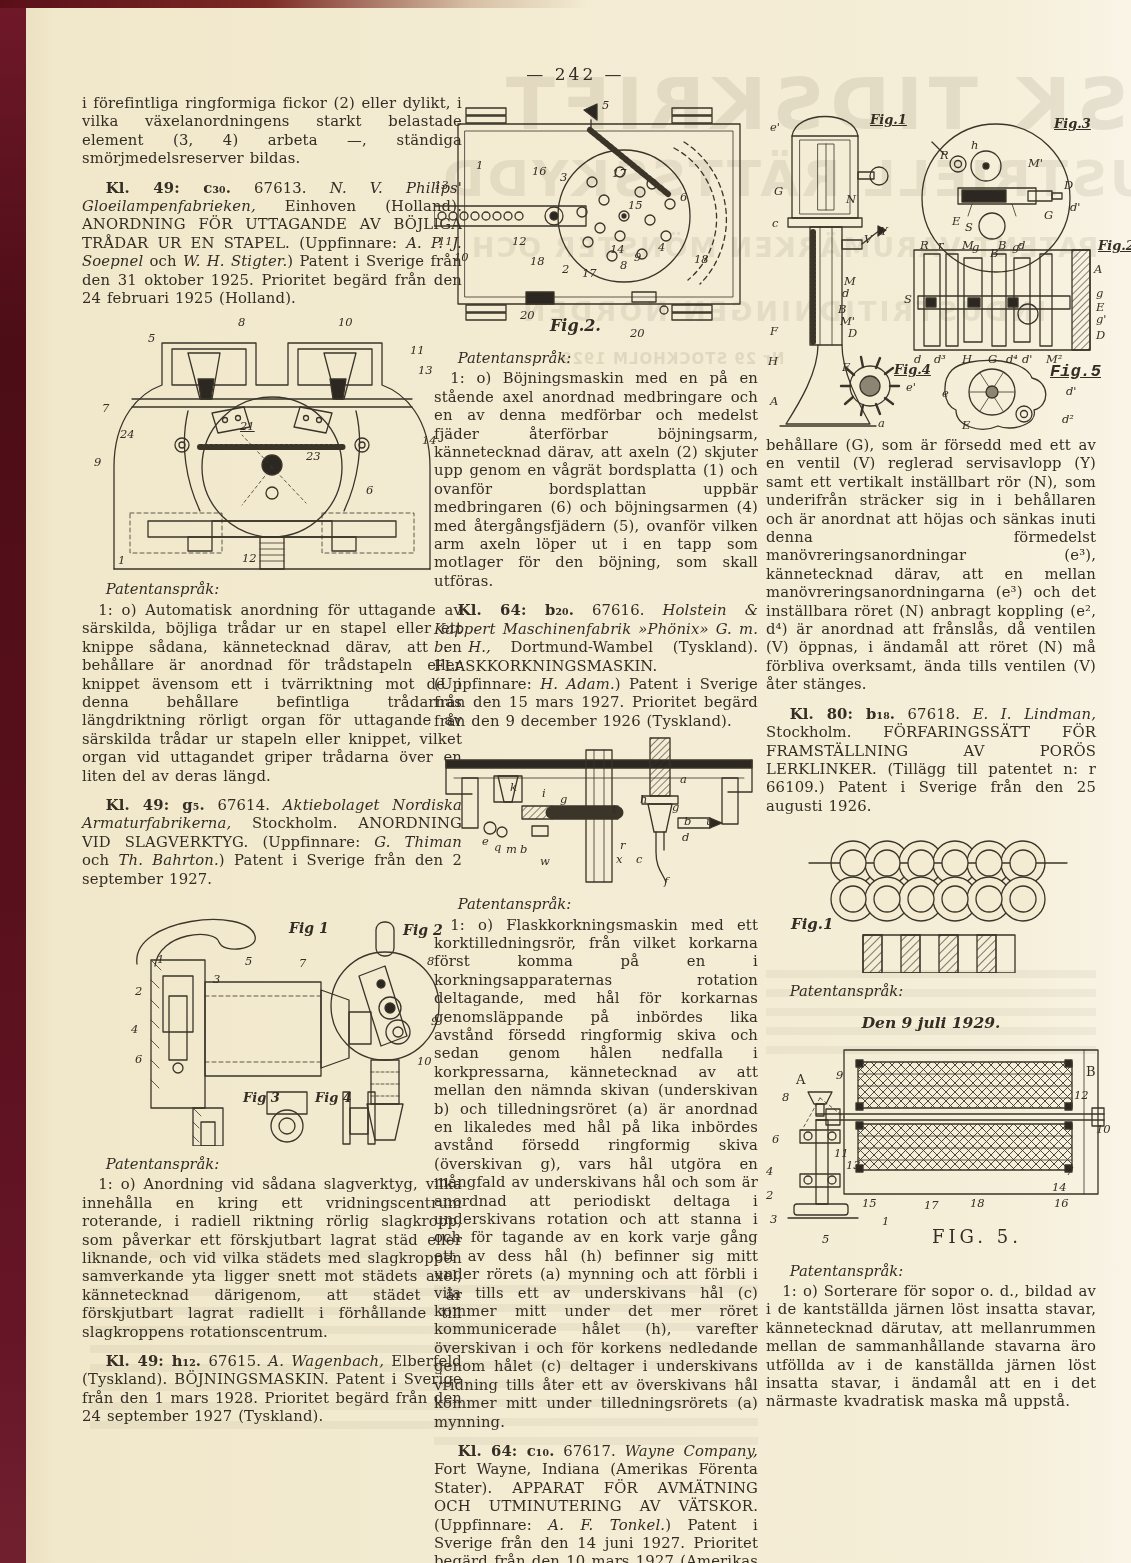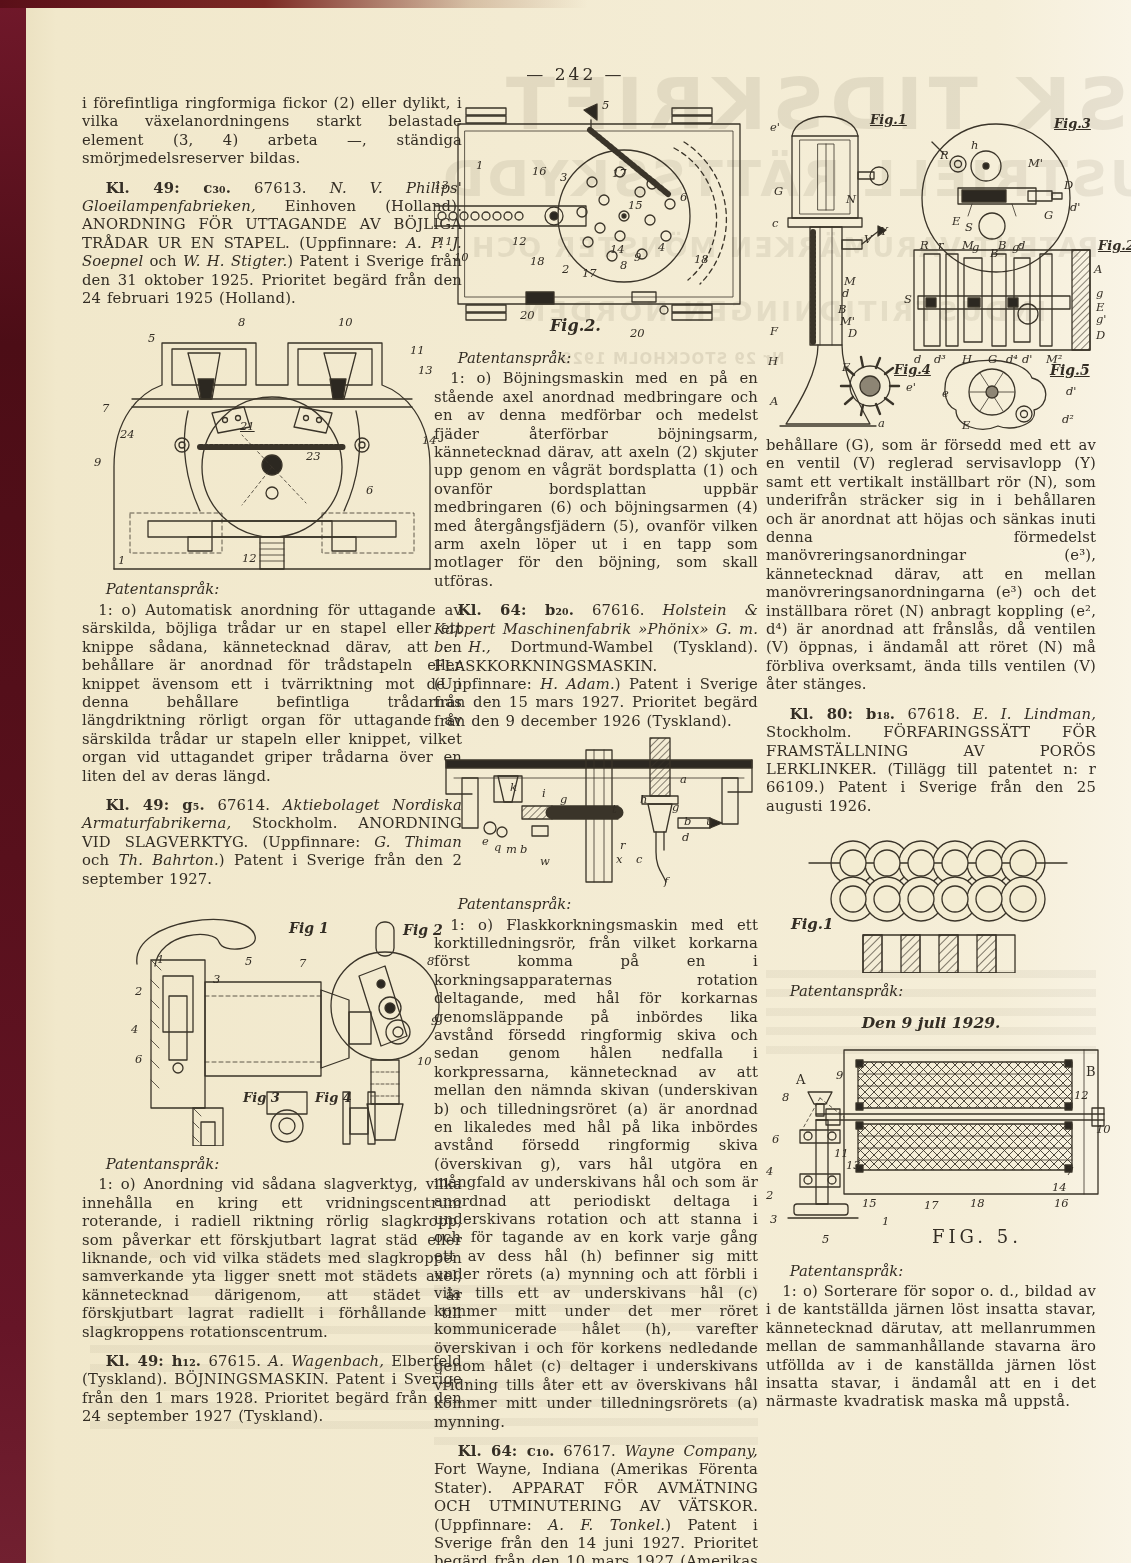--- a/index.html
+++ b/index.html
@@ -385,21 +385,21 @@
           <path d="M231,294 h17 M228,299 l9,14 M223,299 l-9,14 M221,294 h-17 M223,289 l-9,-14 M228,289 l9,-14" class="thin"></path>
           <circle cx="226" cy="294" r="6" fill="#8d8574"></circle>
           <circle cx="258" cy="316" r="8"></circle>
             <circle cx="258" cy="316" r="3.5"></circle>
         </g>
       </svg>
     <span class="callout" style="left: 104px; top: 14px; font-size: 13px; font-weight: 700; text-decoration: underline;">Fig.1</span>
         <span class="callout" style="left: 288px; top: 18px; font-size: 13px; font-weight: 700; text-decoration: underline;">Fig.3</span>
         <span class="callout" style="left: 296px; top: 140px; font-size: 13px; font-weight: 700; text-decoration: underline; margin-left: 36px;">Fig.2</span>
         <span class="callout" style="left: 128px; top: 264px; font-size: 13px; font-weight: 700; text-decoration: underline;">Fig.4</span>
-        <span class="callout" style="left: 284px; top: 264px; font-size: 14px; font-weight: 700; text-decoration: underline;">Fig.5</span>
+        <span class="callout" style="left: 284px; top: 264px; font-size: 17px; font-weight: 700; text-decoration: underline; font-family: Liberation Mono, monospace;">Fig.5</span>
         <span class="callout" style="left: 4px; top: 22px;">e'</span>
         <span class="callout" style="left: 8px; top: 86px;">G</span>
         <span class="callout" style="left: 80px; top: 94px;">N</span>
         <span class="callout" style="left: 6px; top: 118px;">c</span>
         <span class="callout" style="left: 98px; top: 134px;">V</span>
         <span class="callout" style="left: 114px; top: 126px;">Y</span>
         <span class="callout" style="left: 78px; top: 176px;">M</span>
         <span class="callout" style="left: 76px; top: 188px;">d</span>
         <span class="callout" style="left: 72px; top: 204px;">B</span>
         <span class="callout" style="left: 74px; top: 216px;">M'</span>

